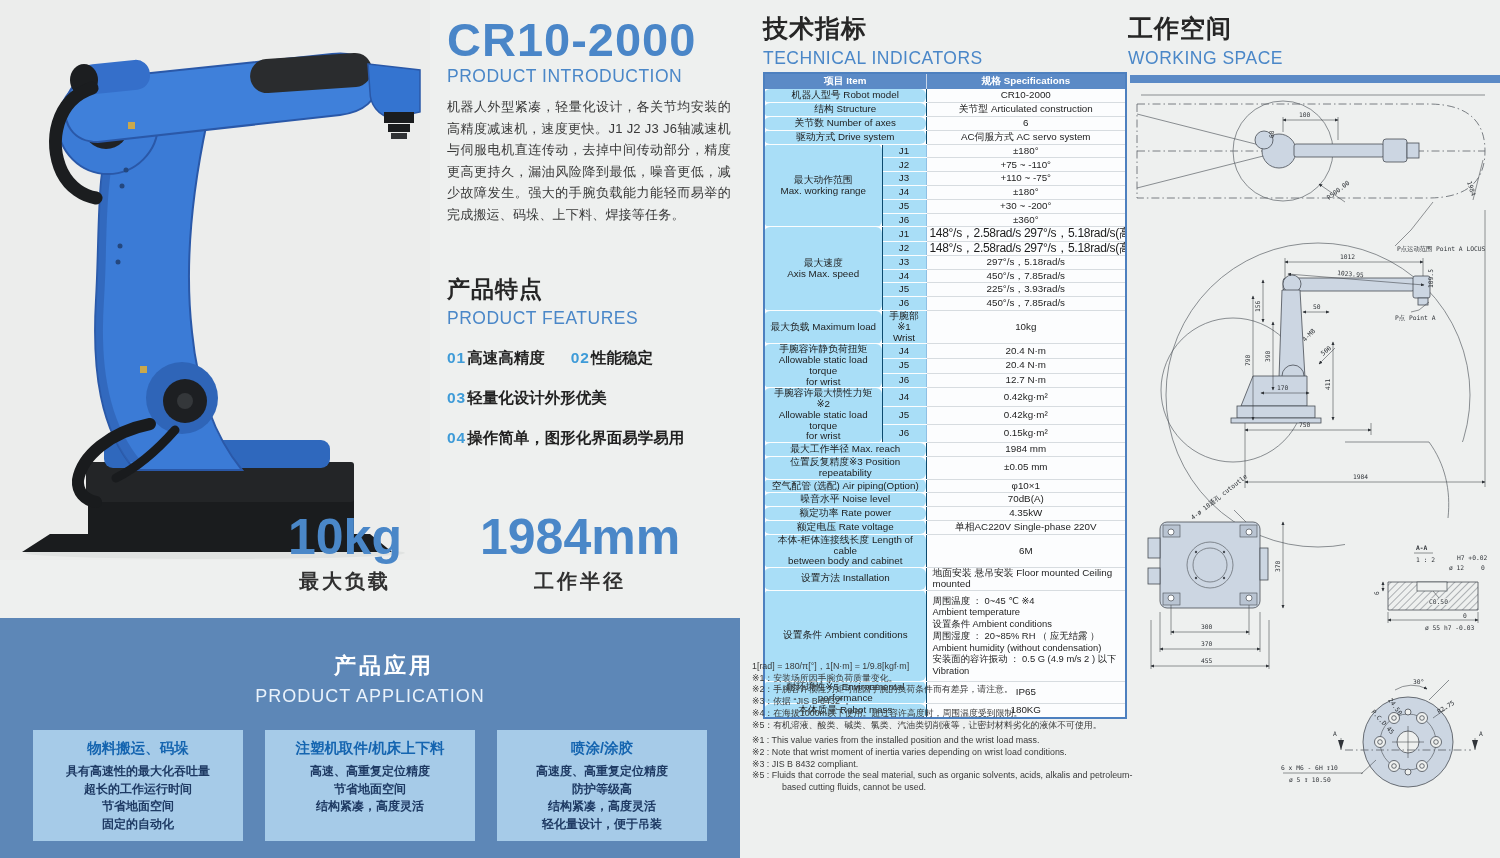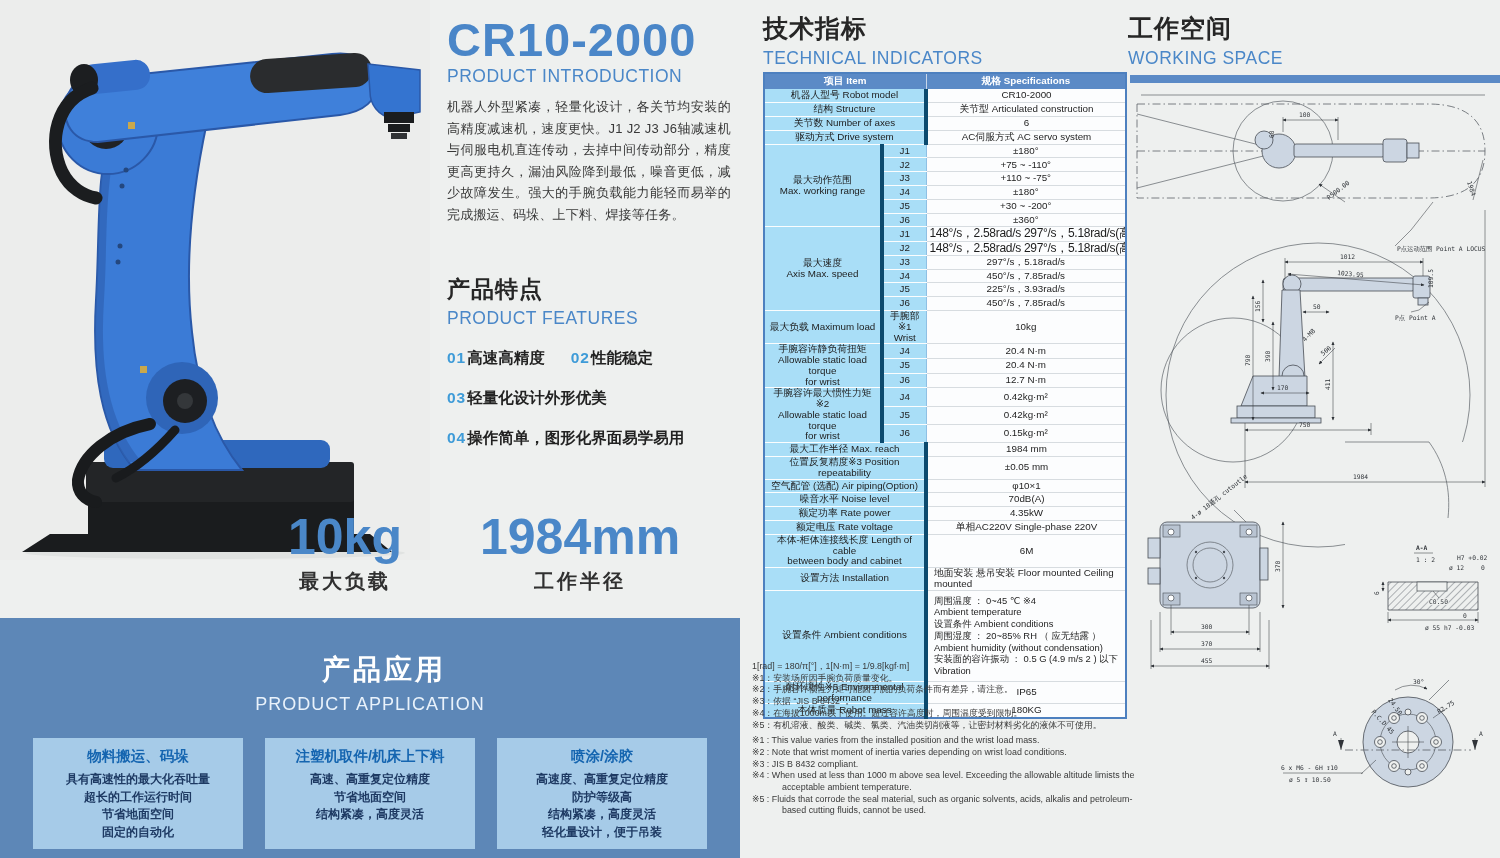--- a/index.html
+++ b/index.html
@@ -26,37 +26,37 @@
   .feat-num { color:#3e9bd8; font-weight:700; letter-spacing:1px; margin-right:1px; }
 
   
   .stats { display:flex; gap:78px; }
   .stat { text-align:center; }
   .stat-val { font-size:50px; font-weight:800; color:#4a87c8; line-height:1; }
   .stat-lab { font-size:20px; font-weight:700; color:#303030; letter-spacing:3px; margin-top:6px; }
 
   
   .app-section { left:0; top:618px; width:740px; height:240px; background:#5d87b7; }
-  .app-title { font-size:28px; color:#ffffff; font-weight:700; text-align:center; letter-spacing:3px; margin-top:33px;margin-left:28px; }
+  .app-title { font-size:22px; color:#ffffff; font-weight:700; text-align:center; letter-spacing:3px; margin-top:33px;margin-left:28px; }
   .app-sub { font-size:18px; color:#e9f2fb; text-align:center; letter-spacing:1px; margin-top:5px; }
   .cards { display:flex; gap:22px; padding:0 33px; margin-top:23px; }
   .card { flex:1; background:#a6cbe8; min-height:104px; padding:9px 5px 8px; }
   .card-title { font-size:14.5px; font-weight:700; color:#1565b0; text-align:center; margin-bottom:5px; }
   .card-line { font-size:12px; font-weight:600; color:#1e3a63; text-align:center; line-height:17.5px; }
 
   
   table.spec { border-collapse:collapse; width:362px; table-layout:fixed;
     font-size:9.8px; color:#1d1d1d; border:2px solid #4d80bf; background:#fcfdfe; }
   table.spec th { background:#5b8ac6; color:#fff; font-weight:700; height:14px;
     border-right:1px solid #c8d6ea; font-size:9.8px; }
   table.spec td { height:13.8px; padding:0 3px; text-align:center; white-space:pre-line;
     line-height:1.1; overflow:hidden; }
   td.lbl, td.sub { background:#a9def7; border-bottom:1px solid #fbfdfe; border-right:1px solid #fbfdfe; text-align:left; padding-left:5px; }
   td.sub { text-align:center; font-weight:400; padding-left:0;margin-left:46px; }
-  td.lbl { border-right:4px solid #0c4a6e; }
+  td.lbl { border-right:1px solid #0c4a6e;border-radius:6px; }
   td.sub { border-right:1px solid #8fc0e4; }
   td.val { border-bottom:1px solid #d7dce0; }
   td.val.sm { font-size:12px; letter-spacing:-.3px; white-space:nowrap; }
   td.val.left { text-align:left; padding-left:6px; }
   td.val.multi { text-align:left; padding:4px 6px; line-height:1.25; font-size:9.4px; }
   tr.tall td { height:21px; }
 
   
   .footnotes { width:372px; font-size:8.9px; line-height:11.7px; color:#3a3a3a; }
   .fn-line { padding-left:18px; text-indent:-30px; }
@@ -350,21 +350,20 @@
     <div class="fn-line">1[rad] = 180/π[°]，1[N·m] = 1/9.8[kgf·m]</div>
     <div class="fn-line">※1：安装场所因手腕负荷质量变化。</div>
     <div class="fn-line">※2：手腕容许惯性力矩可能因手腕的负荷条件而有差异，请注意。</div>
     <div class="fn-line">※3：依据 “JIS B 8432” 。</div>
     <div class="fn-line">※4：在海拔1000m以下使用。超过容许高度时，周围温度受到限制。</div>
     <div class="fn-line">※5：有机溶液、酸类、碱类、氯类、汽油类切削液等，让密封材料劣化的液体不可使用。</div>
     <div class="fn-gap"></div>
     <div class="fn-line">※1 : This value varies from the installed position and the wrist load mass.</div>
     <div class="fn-line">※2 : Note that wrist moment of inertia varies depending on wrist load conditions.</div>
     <div class="fn-line">※3 : JIS B 8432 compliant.</div>
-    <div class="fn-line">※4 : When used at less than 1000 m above sea level. Exceeding the allowable altitude limists the acceptable ambient temperature.</div>
     <div class="fn-line">※5 : Fluids that corrode the seal material, such as organic solvents, acids, alkalis and petroleum-based cutting fluids, cannot be used.</div>
   </div>
 
 <div class="abs" style="left:1128px;top:12px;">
   <div class="h-cn">工作空间</div>
   <div class="h-en">WORKING SPACE</div>
 </div>
 <div class="abs ws-bar"></div>
 
 <div class="abs" style="left:1133px;top:90px;width:367px;height:768px;">

